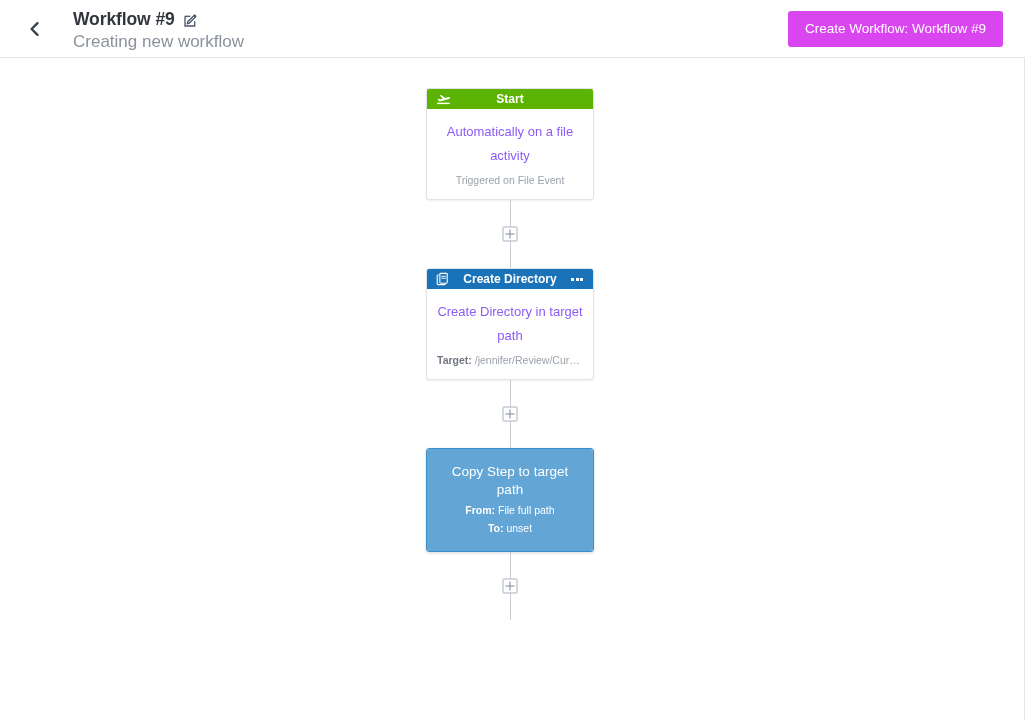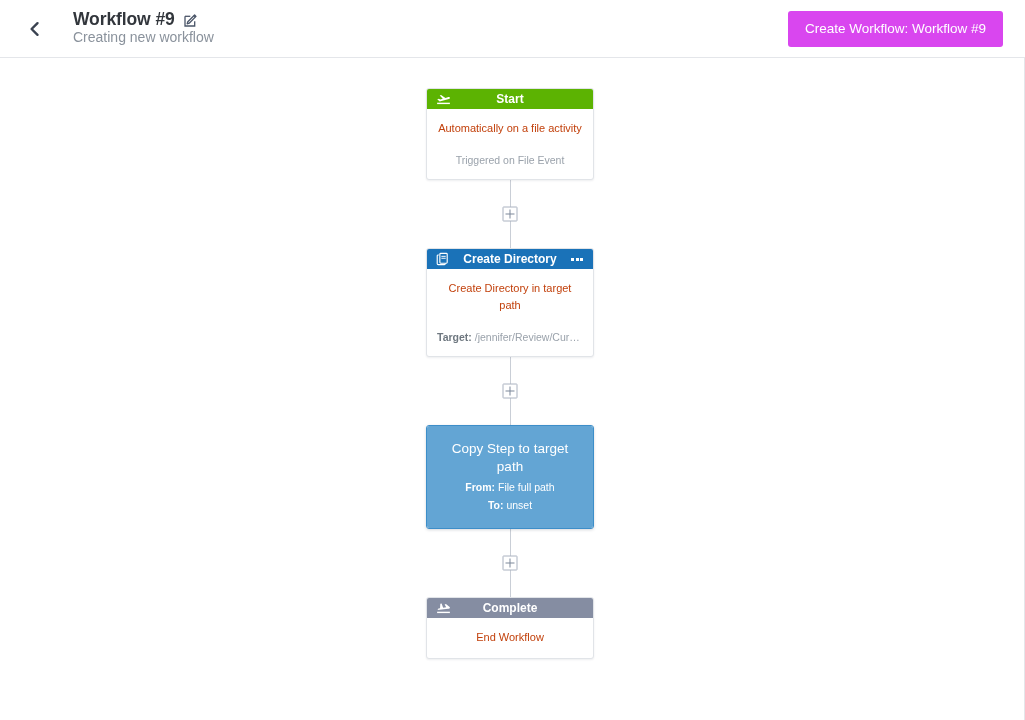--- a/index.html
+++ b/index.html
@@ -58,21 +58,22 @@
 
   .edit-icon {
     width: 16px;
     height: 16px;
     display: block;
     cursor: pointer;
     margin-top: 1px;
   }
 
   .page-subtitle {
-    font-size: 14px;
+    margin-top: 5px;
+    font-size: 17px;
     color: #8a929c;
     line-height: 14px;
     white-space: nowrap;
   }
 
   .create-button {
     position: absolute;
     right: 22px;
     top: 11px;
     height: 36px;
@@ -176,32 +177,32 @@
   .node-body {
     padding: 11px 10px 12px;
     text-align: center;
   }
   .node-body.selected-body {
     background: #63a5d4;
     padding: 14px 10px 16px;
   }
 
   .node-desc {
-    font-size: 11px;
-    color: #c2410c;
-    line-height: 17px;
+    font-size: 13px;
+    color: #8b5cf6;
+    line-height: 24px;
   }
   .selected-body .node-desc {
     color: #ffffff;
     font-size: 13.5px;
     line-height: 18px;
   }
 
   .node-meta {
-    margin-top: 16px;
+    margin-top: 5px;
     font-size: 10.5px;
     color: #9aa2ab;
     line-height: 14px;
     white-space: nowrap;
     overflow: hidden;
     text-overflow: ellipsis;
   }
   .node-meta b { color: #6f7880; font-weight: bold; text-align: right; }
 
   .selected-body .node-meta { color: #ffffff; margin-top: 4px; }
@@ -347,30 +348,15 @@
           <span>unset</span>
         </div>
       </div>
     </div>
 
     <div class="connector">
       <div class="line"></div>
       <div class="add-step"></div>
     </div>
 
-    <div class="node">
-      <div class="node-header hdr-gray">
-        <span class="lead-icon">
-          <svg width="15" height="15" viewBox="0 0 16 16" aria-hidden="true">
-            <path d="M1.6 9.6 L2.6 8.0 L4.3 7.7 L4.6 3.0 L6.0 2.7 L7.6 7.2 L10.9 6.6 L9.2 3.6 L10.6 3.3 L14.2 6.2 C14.8 6.6 15.0 7.3 14.7 7.8 C14.4 8.3 13.7 8.4 13.0 8.2 Z" fill="#ffffff"></path>
-            <rect x="1.2" y="11.4" width="13.6" height="1.5" fill="#ffffff"></rect>
-          </svg>
-        </span>
-        <div class="node-title">Complete</div>
-        <span class="lead-icon"></span>
-      </div>
-      <div class="node-body">
-        <div class="node-desc">End Workflow</div>
-      </div>
-    </div>
 
   </div>
 </div>
 
 </body></html>

